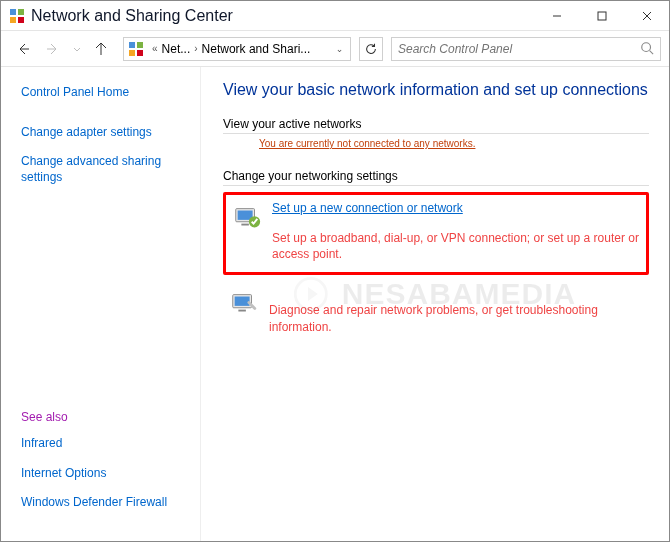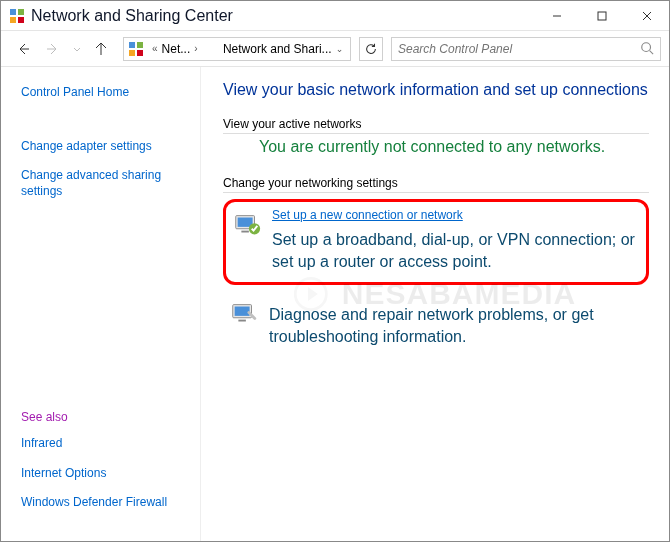--- a/index.html
+++ b/index.html
@@ -45,21 +45,21 @@
   }
   .nav-arrow.disabled svg { stroke: #bdbdbd; }
   .addr {
     flex: 1; height: 24px; border: 1px solid #cfcfcf; display: flex; align-items: center;
     padding: 0 2px 0 4px; margin: 0 6px; background: #fff;
   }
   .addr .mini-icon { width:16px;height:16px;margin-right:4px; }
   .addr .chev { color:#555; font-size:10px; padding:0 4px; }
   .addr .seg { font-size:12px; color:#000; white-space:nowrap; overflow:hidden; text-overflow:ellipsis; }
   .addr .seg.one { max-width: 36px; }
-  .addr .seg.two { max-width: 130px; flex:1;text-align:right; }
+  .addr .seg.two { max-width: 130px; flex:1; }
   .addr .dd { width:16px;text-align:center;color:#555;font-size:9px; }
   .refresh {
     width:24px;height:24px;border:1px solid #cfcfcf;display:flex;align-items:center;justify-content:center;margin-right:6px;
   }
   .search {
     width: 270px; height:24px; border:1px solid #cfcfcf; display:flex;align-items:center;
     padding:0 4px; background:#fff;justify-content:center;
   }
   .search input {
     flex:1;border:none;outline:none;font-size:12px;font-style:italic;color:#888;background:transparent;
@@ -76,27 +76,27 @@
     display:block; color:#0066cc; text-decoration:none; font-size:12px; margin-bottom:14px;
     line-height:1.3;
   }
   .sidebar .spacer { flex:1; }
   .sidebar .see-also { color:#a21caf; font-size:12px; margin-bottom:12px; }
   .main {
     flex:1; padding: 14px 20px 0 22px; position:relative;
   }
   .main-heading { color:#003399; font-size:16px; font-weight:400; margin:0 0 18px 0; }
   .section-label { color:#000; font-size:12px; margin-bottom:2px; }
-  .section-msg { color:#15803d; font-size:16px; margin: 4px 0 0 36px; padding-bottom:8px;}
+  .section-msg { color:#c2410c; font-size:10px; margin: 4px 0 0 36px; padding-bottom:8px;text-decoration:underline;}
   .hr { border-bottom:1px solid #ddd; margin: 2px 0 14px 0; }
   .opt-row { display:flex; align-items:flex-start; padding:6px 6px 10px 6px; }
   .opt-icon { width:30px;height:30px; flex:0 0 30px; margin-right:10px; margin-top:2px;}
   .opt-text a { color:#0066cc; text-decoration:underline; font-size:12px; }
-  .opt-text .desc { color:#0c4a6e; font-size:16px; margin-top:7px; line-height:1.35; }
-  .highlight-box { border:3px solid #ff0000; border-radius:12px; }
+  .opt-text .desc { color:#ef4444; font-size:12px; margin-top:15px; line-height:1.35; }
+  .highlight-box { border:3px solid #ff0000; border-radius:2px; }
   .watermark {
     position:absolute; left:50%; top:210px; transform:translateX(-50%);
     font-size:30px; font-weight:700; color:#000; opacity:0.07; letter-spacing:1px;
     pointer-events:none; display:flex;align-items:center;gap:14px;
   }
   .watermark .wm-icon{width:34px;height:34px;opacity:0.5;}
 </style>
 </head>
 <body>
 
@@ -182,21 +182,21 @@
           <circle cx="7" cy="7" r="5"></circle>
           <line x1="11" y1="11" x2="15" y2="15"></line>
         </svg>
     </span>
   </div>
 </div>
 
 <div class="body">
   <div class="sidebar">
     <div class="top-links">
-      <a href="#" style="margin-bottom:38px">Control Panel Home</a>
+      <a href="#" style="margin-bottom:24px">Control Panel Home</a>
       <a href="#">Change adapter settings</a>
       <a href="#">Change advanced sharing settings</a>
     </div>
     <div class="spacer"></div>
     <div class="see-also">See also</div>
     <div class="bot-links">
       <a href="#">Infrared</a>
       <a href="#">Internet Options</a>
       <a href="#" style="margin-bottom:16px">Windows Defender Firewall</a>
     </div>

